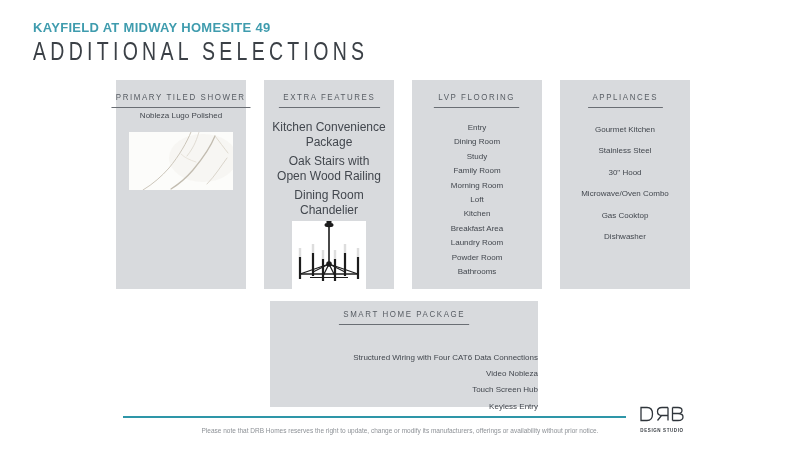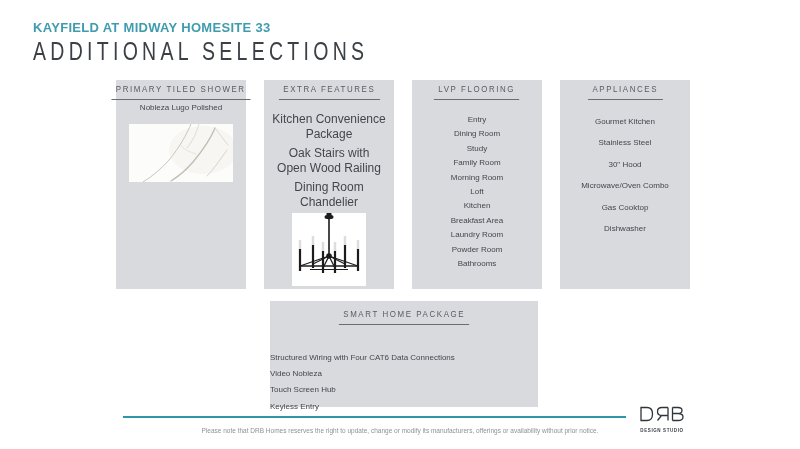--- a/index.html
+++ b/index.html
@@ -9,61 +9,61 @@
   
   .header{position:absolute;left:33px;top:20px;}
   .subtitle{font-size:13px;font-weight:bold;color:#3f9cae;letter-spacing:.3px;}
   .title{margin:2px 0 0 0;font-size:25px;font-weight:400;color:#3b4046;
          letter-spacing:5.5px;transform:scaleX(.78);transform-origin:0 50%;
          white-space:nowrap;}
 
   
   .cards-row{position:absolute;left:116px;top:80px;display:flex;gap:18px;}
   .card{width:130px;height:209px;background:#d8dadd;box-sizing:border-box;
-        padding-top:4px;text-align:center;color:#42474e;}
+        padding-top:12px;text-align:center;color:#42474e;}
   .card-title-wrap{display:flex;justify-content:center;}
   .card-title{display:inline-block;transform:scaleX(.88);font-size:9px;
         font-weight:400;letter-spacing:1.8px;color:#575c63;white-space:nowrap;
         border-bottom:1px solid #6a6e74;padding:0 5px 5px;}
   .item{font-size:8px;color:#42474e;}
 
   .product-name{margin-top:3px;font-size:8px;}
   .tile-img{margin-top:12px;}
 
   .feature-line{font-size:12px;line-height:15px;}
   .mt8{margin-top:4px;}
   .chandelier-img{margin-top:3px;}
 
   .room-list{margin-top:13px;}
   .room-list .item{line-height:14.4px;text-align:center;}
   .appliance-list{margin-top:11px;}
   .appliance-list .item{line-height:21.4px;}
 
   
   .smart-card{position:absolute;left:270px;top:301px;width:268px;height:106px;
-        background:#d8dadd;box-sizing:border-box;padding-top:8px;text-align:left;}
+        background:#d8dadd;box-sizing:border-box;padding-top:8px;text-align:right;}
   .smart-list{margin-top:25px;}
   .smart-list .item{line-height:16.2px;}
 
   
   .footer-rule{position:absolute;left:123px;top:416px;width:503px;height:2px;
         background:#2e96a8;}
   .disclaimer{position:absolute;left:160px;top:427px;width:480px;
         text-align:center;font-size:6.5px;color:#8d9196;}
   .logo{position:absolute;left:636px;top:406px;width:52px;text-align:center;}
   .logo-subtext{margin-top:1px;font-size:4.5px;letter-spacing:.6px;
         color:#3a3f45;font-weight:bold;}
 </style>
 </head>
 <body>
 
 <div class="page">
 
   <div class="header">
-    <div class="subtitle">KAYFIELD AT MIDWAY HOMESITE 33</div>
+    <div class="subtitle">KAYFIELD AT MIDWAY HOMESITE 49</div>
     <h1 class="title">ADDITIONAL SELECTIONS</h1>
   </div>
 
   <div class="cards-row">
 
     <div class="card">
       <div class="card-title-wrap">
         <span class="card-title">PRIMARY TILED SHOWER</span>
       </div>
       <div class="product-name">Nobleza Lugo Polished</div>

